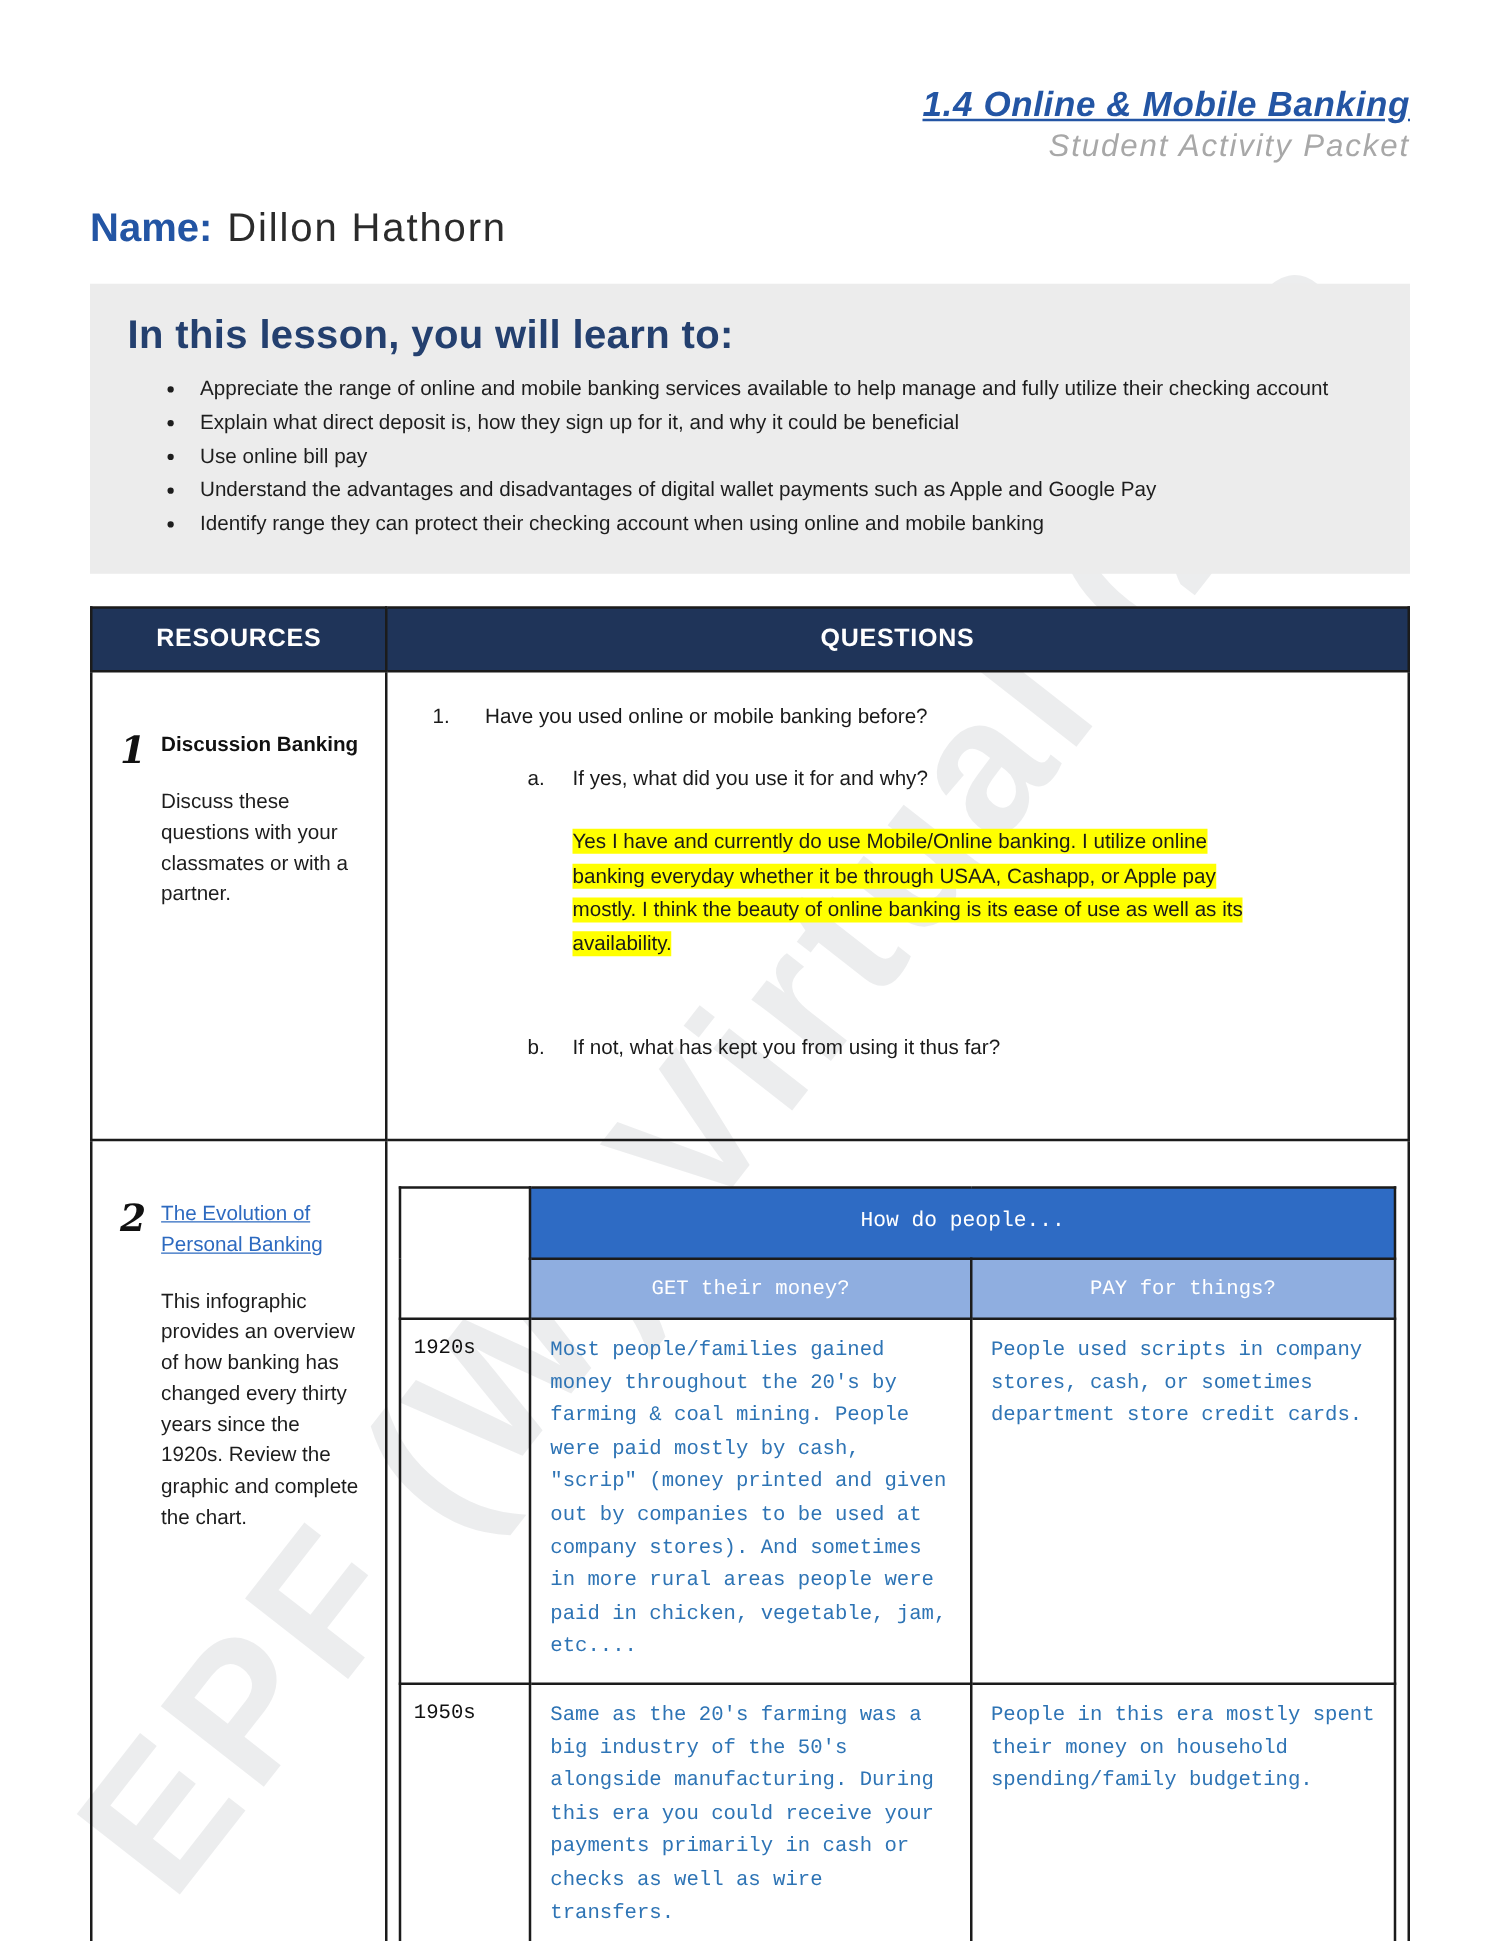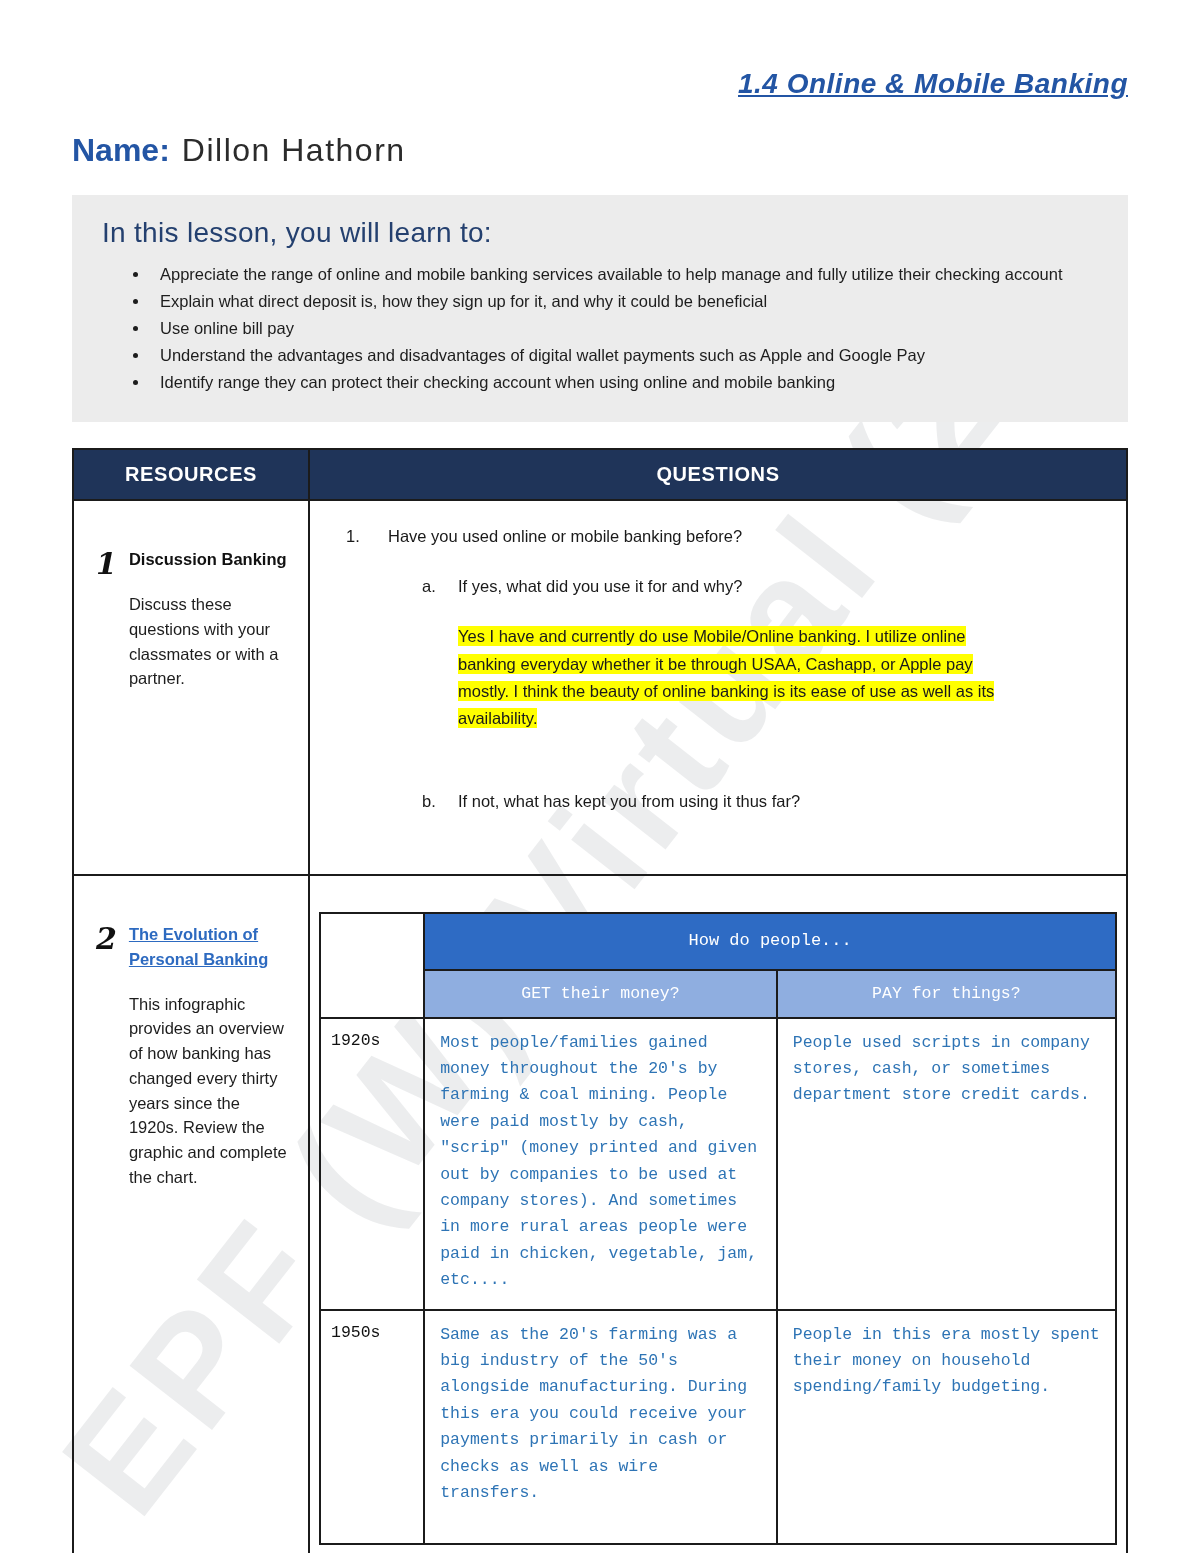--- a/index.html
+++ b/index.html
@@ -22,39 +22,39 @@
   .doc-title{color:var(--title_blue,#2355A4);font-size:28px;font-weight:bold;font-style:italic;letter-spacing:0.5px;text-decoration:underline;}
   .doc-subtitle{color:var(--subtitle_gray,#A8A8A8);font-size:25px;font-style:italic;letter-spacing:1.5px;margin-top:3px;}
   .doc-unit{color:var(--orange,#E8962E);font-size:16px;font-weight:bold;letter-spacing:0.8px;margin-top:5px;}
 
   .name-line{margin-top:32px;font-size:32px;}
   .name-label{color:var(--title_blue,#2355A4);font-weight:bold;margin-right:12px;}
   .name-value{color:#2b2b2b;letter-spacing:1.5px;}
 
   
   .lesson-box{background:var(--box_gray,#ECECEC);margin-top:26px;padding:22px 30px 24px 30px;}
-  .lesson-heading{margin:0;color:var(--heading_navy,#24406F);font-size:28px;font-weight:normal;letter-spacing:0.3px;}
+  .lesson-heading{margin:0;color:var(--heading_navy,#24406F);font-size:32px;font-weight:bold;letter-spacing:0.3px;}
   .lesson-list{margin:14px 0 0 0;padding-left:48px;font-size:16.5px;line-height:1.4;color:#1d1d1d;}
   .lesson-list li{margin-bottom:4px;padding-left:10px;}
 
   
   .main-table{width:100%;border-collapse:collapse;margin-top:26px;}
   .main-table col.col-res{width:318px;}
   .main-table th{background:var(--navy,#1F3459);color:#fff;font-size:20px;font-weight:bold;
         letter-spacing:0.6px;padding:13px 10px;border:2px solid var(--border_dark,#1b1b1b);}
   .main-table td{border:2px solid var(--border_dark,#1b1b1b);vertical-align:top;}
 
   .res-cell{padding:46px 18px 20px 22px;}
   .res-flex{display:flex;}
   .res-num{font-family:"DejaVu Serif", serif;font-size:30px;font-weight:bold;font-style:italic;
         margin-right:12px;line-height:1;margin-top:2px;color:#111;}
   .res-body{font-size:16.5px;line-height:1.5;}
   .res-title{font-weight:bold;color:#111;}
   .res-desc{margin-top:20px;color:#1d1d1d;}
-  .res-link{color:var(--link_blue,#2D6AC0);font-weight:bold;text-decoration:underline;}
+  .res-link{color:var(--link_blue,#2D6AC0);font-weight:normal;text-decoration:underline;}
 
   .q-cell{padding:24px 34px 60px 36px;font-size:16.5px;line-height:1.45;}
   .q-row{display:flex;}
   .q-marker{width:42px;flex:0 0 42px;}
   .q-sub{display:flex;margin-top:26px;margin-left:76px;}
   .q-sub .q-marker{width:36px;flex:0 0 36px;}
   .q-sub.b{margin-top:58px;}
   .answer-wrap{margin:24px 40px 0 112px;max-width:568px;line-height:1.65;}
   .highlight{background:var(--highlight_yellow,#FFFF00);padding:1px 0;
         -webkit-box-decoration-break:clone;box-decoration-break:clone;}
@@ -77,20 +77,21 @@
 </style>
 </head>
 <body>
 
 <div class="page">
   <div class="watermark">EPF (W) Virtual (202</div>
   <div class="content">
 
     <header class="doc-header">
       <div class="doc-title">1.4 Online &amp; Mobile Banking</div>
+      <div class="doc-subtitle">Student Activity Packet</div>
     </header>
 
     <div class="name-line">
       <span class="name-label">Name:</span><span class="name-value">Dillon Hathorn</span>
     </div>
 
     <section class="lesson-box">
       <h2 class="lesson-heading">In this lesson, you will learn to:</h2>
       <ul class="lesson-list">
 

